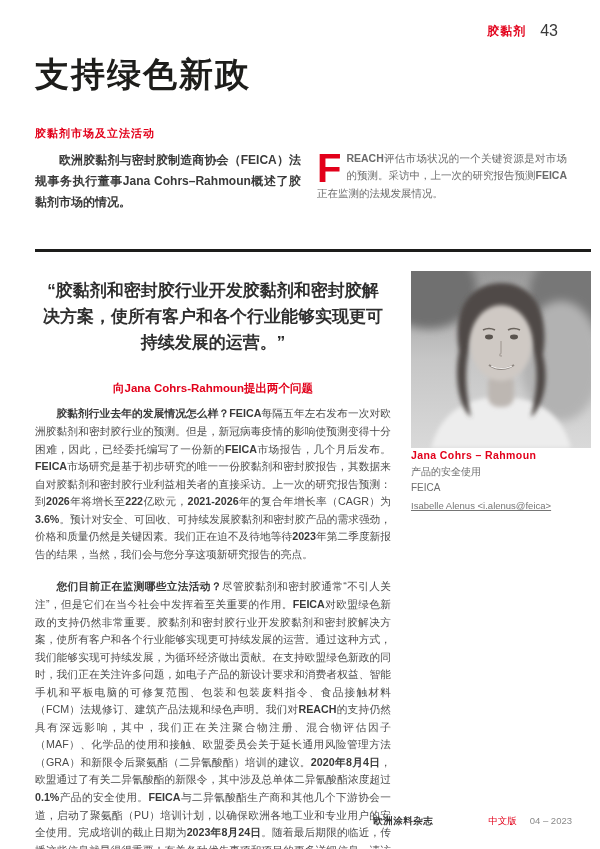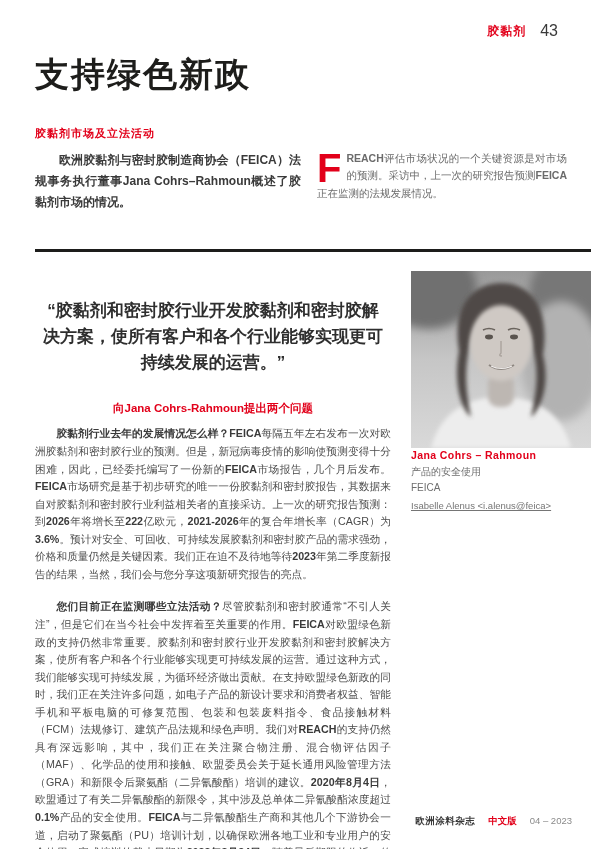--- a/index.html
+++ b/index.html
@@ -25,39 +25,39 @@
   .intro-right{width:250px;font-size:10.5px;color:#6b6b6b;line-height:1.65;text-align:justify;}
   .dropcap{float:left;color:#e2001a;font-size:40px;font-weight:bold;line-height:0.8;margin:2px 5px 0 0;}
 
   .rule{position:absolute;left:35px;top:249px;width:556px;height:3px;background:#1d1d1b;}
 
   
   .main{position:absolute;left:35px;top:262px;width:556px;display:flex;}
   .colL{width:356px;}
   .colR{width:180px;margin-left:20px;}
 
-  .quote{margin-top:36px;padding:0 4px;text-align:center;font-size:17px;font-weight:bold;color:#2e2e2e;line-height:1.52;}
+  .quote{margin-top:16px;padding:0 4px;text-align:center;font-size:17px;font-weight:bold;color:#2e2e2e;line-height:1.52;}
   .q-head{margin-top:26px;text-align:center;font-size:11.5px;font-weight:bold;color:#e2001a;}
 
   .bodytext p{margin:0;font-size:10.7px;line-height:1.64;color:#4c4c4c;text-align:justify;text-indent:2em;}
   .bodytext p.gap{margin-top:15px;}
   .bodytext p:first-child{margin-top:9px;}
   .bodytext b{color:#3a3a3a;}
 
   
   .photo{width:180px;height:177px;margin-top:9px;display:block;}
   .caption{margin-top:1px;}
   .cap-name{color:#e2001a;font-weight:bold;font-size:10.5px;letter-spacing:0.4px;margin-bottom:3px;}
   .cap-line{color:#6e6e6e;font-size:10px;line-height:1.55;}
   .cap-mail{color:#757575;font-size:9.5px;text-decoration:underline;margin-top:1px;display:inline-block;cursor:pointer;}
 
   
   .pagefoot{position:absolute;right:28px;bottom:21px;font-size:9.5px;display:flex;gap:13px;align-items:baseline;}
   .foot-mag{color:#3a3a3a;font-weight:bold;letter-spacing:0.5px;}
-  .foot-ed{color:#e2001a;font-weight:bold;}
+  .foot-ed{color:#e2001a;font-weight:normal;margin-left:42px;}
   .foot-issue{color:#8a8a8a;}
 </style>
 </head>
 <body>
 
 <div class="page">
 
   <div class="pagehead">
     <span class="section-label">胶黏剂</span>
     <span class="page-num">43</span>

